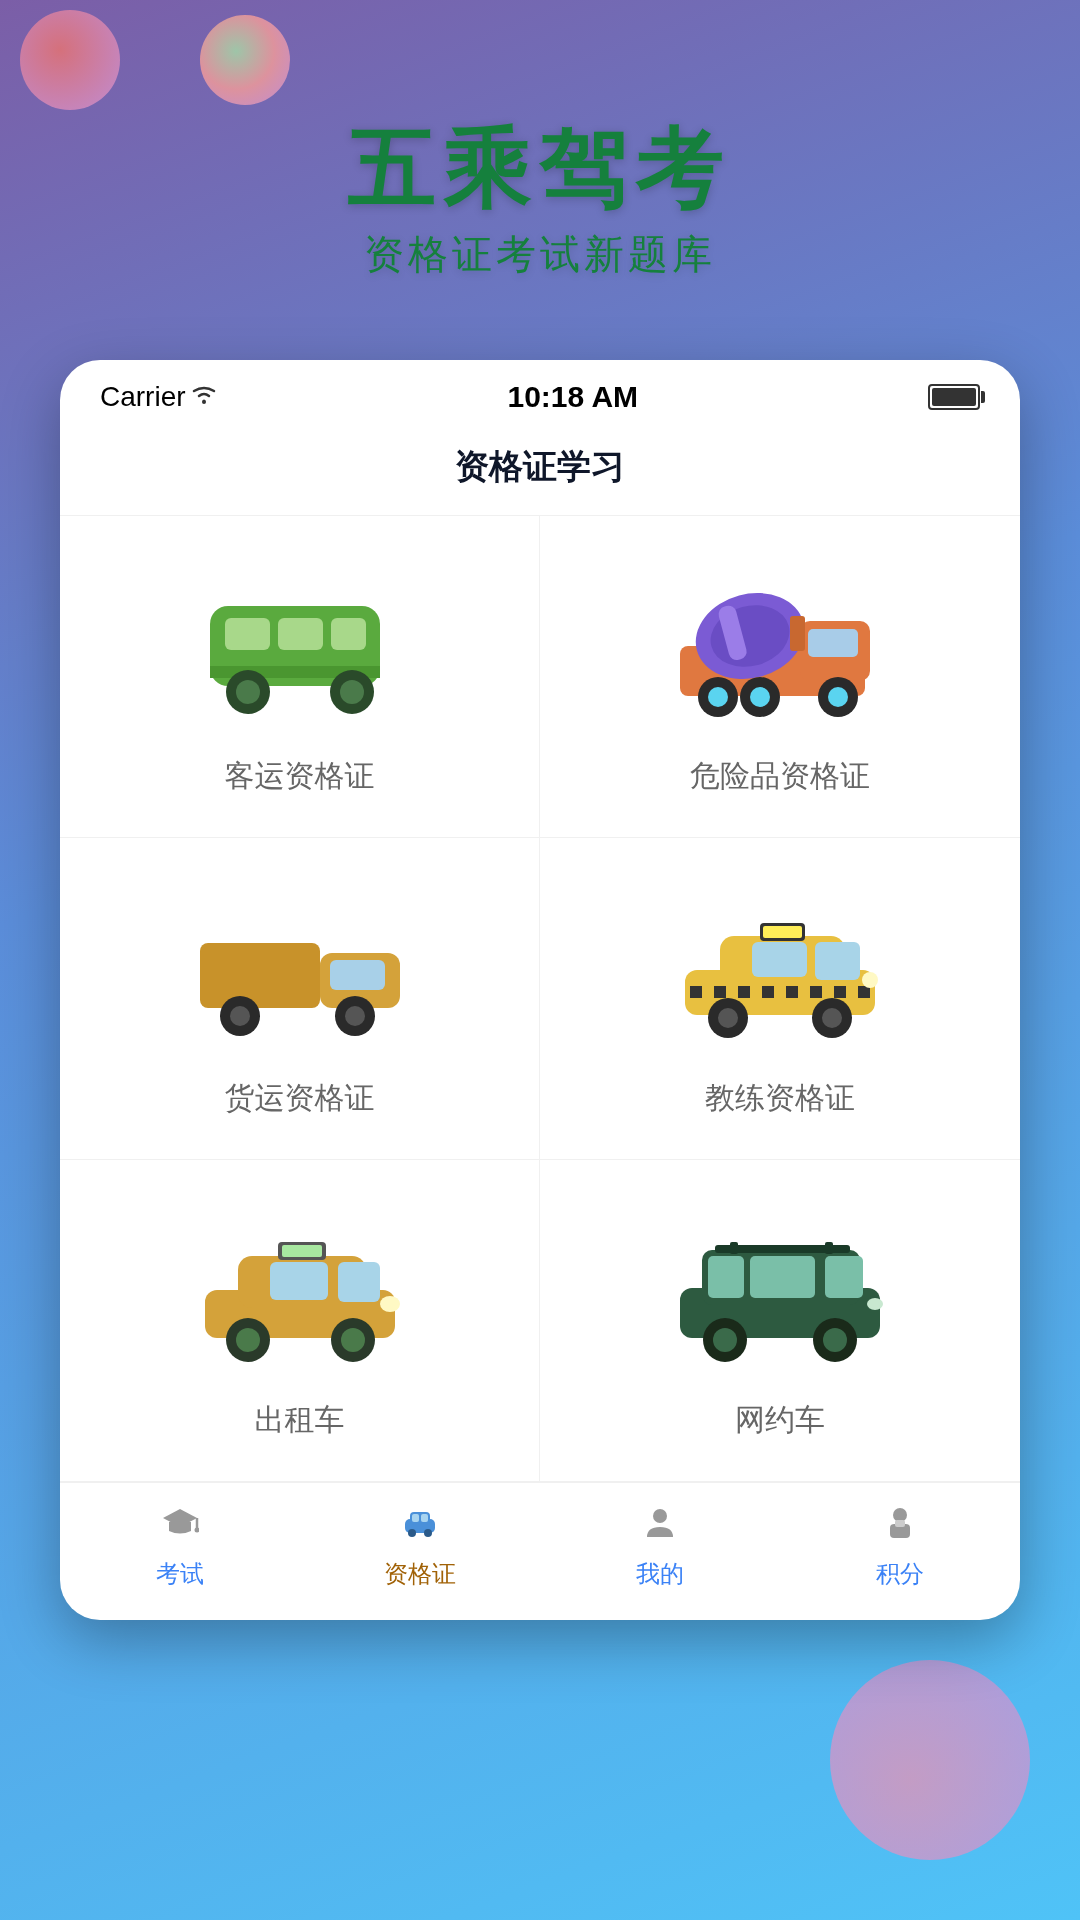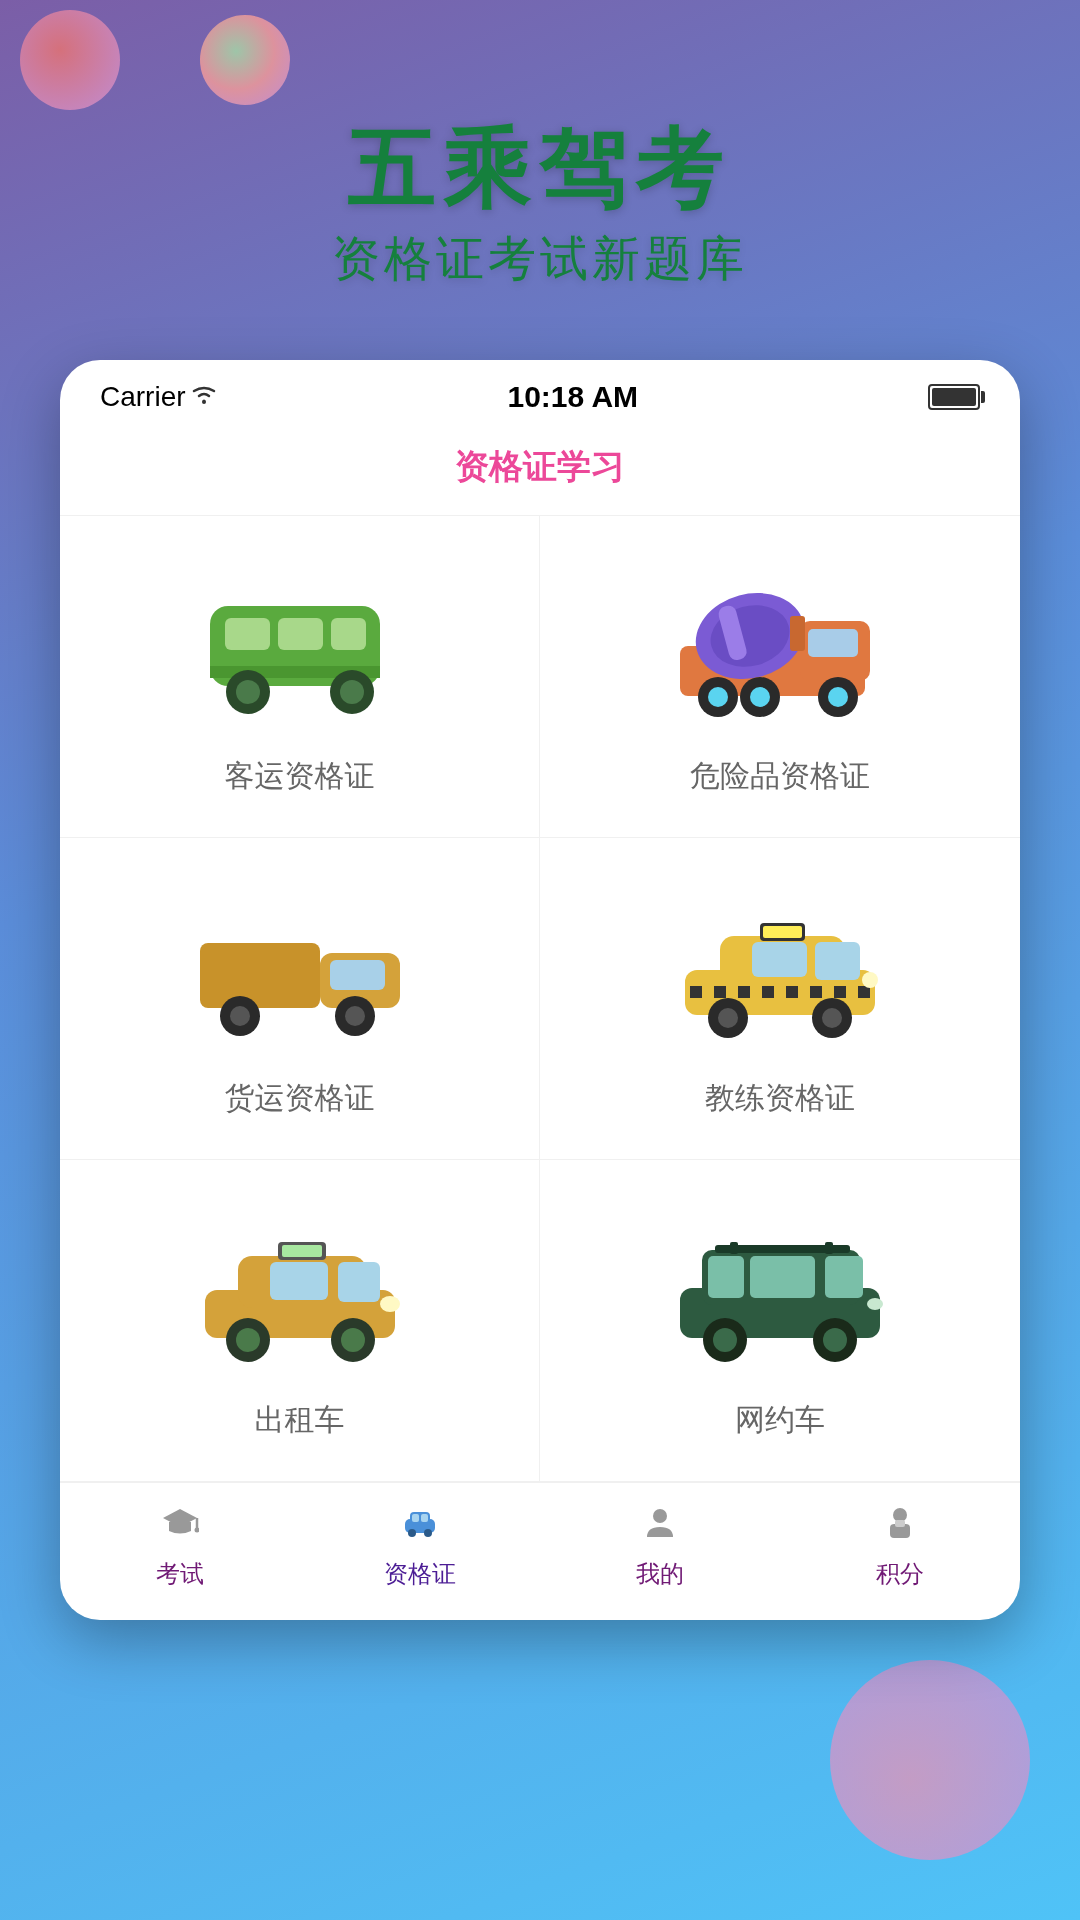--- a/index.html
+++ b/index.html
@@ -58,21 +58,21 @@
 
     .header-title {
       font-size: 88px;
       font-weight: 800;
       letter-spacing: 8px;
       text-shadow: 0 2px 10px rgba(0,0,0,0.2);
       line-height: 1.1;
     }
 
     .header-subtitle {
-      font-size: 48px;
+      font-size: 40px;
       font-weight: 400;
       letter-spacing: 4px;
       margin-top: 10px;
       text-shadow: 0 2px 8px rgba(0,0,0,0.15);
     }
 
     
     .phone-frame {
       position: absolute;
       top: 360px;
@@ -143,21 +143,21 @@
       background: #333;
       border-radius: 2px;
     }
 
     
     .page-title-bar {
       text-align: center;
       padding: 20px 0 25px;
       font-size: 34px;
       font-weight: 600;
-      color: #ec4899;
+      color: #0f172a;
       border-bottom: 1px solid #f0f0f0;
     }
 
     
     .grid-container {
       display: grid;
       grid-template-columns: 1fr 1fr;
       border-bottom: 1px solid #f0f0f0;
     }
 
@@ -214,25 +214,25 @@
       font-size: 38px;
       color: #999;
     }
 
     .tab-icon.active {
       color: #4a90d9;
     }
 
     .tab-label {
       font-size: 24px;
-      color: #701a75;
+      color: #3b82f6;
     }
 
     .tab-label.active {
-      color: #4c1d95;
+      color: #a16207;
     }
   </style>
 </head>
 <body>
 
 <div class="bg-circle-1"></div>
 <div class="bg-circle-2"></div>
 <div class="bg-circle-bottom"></div>
 
 <div class="header-area">

